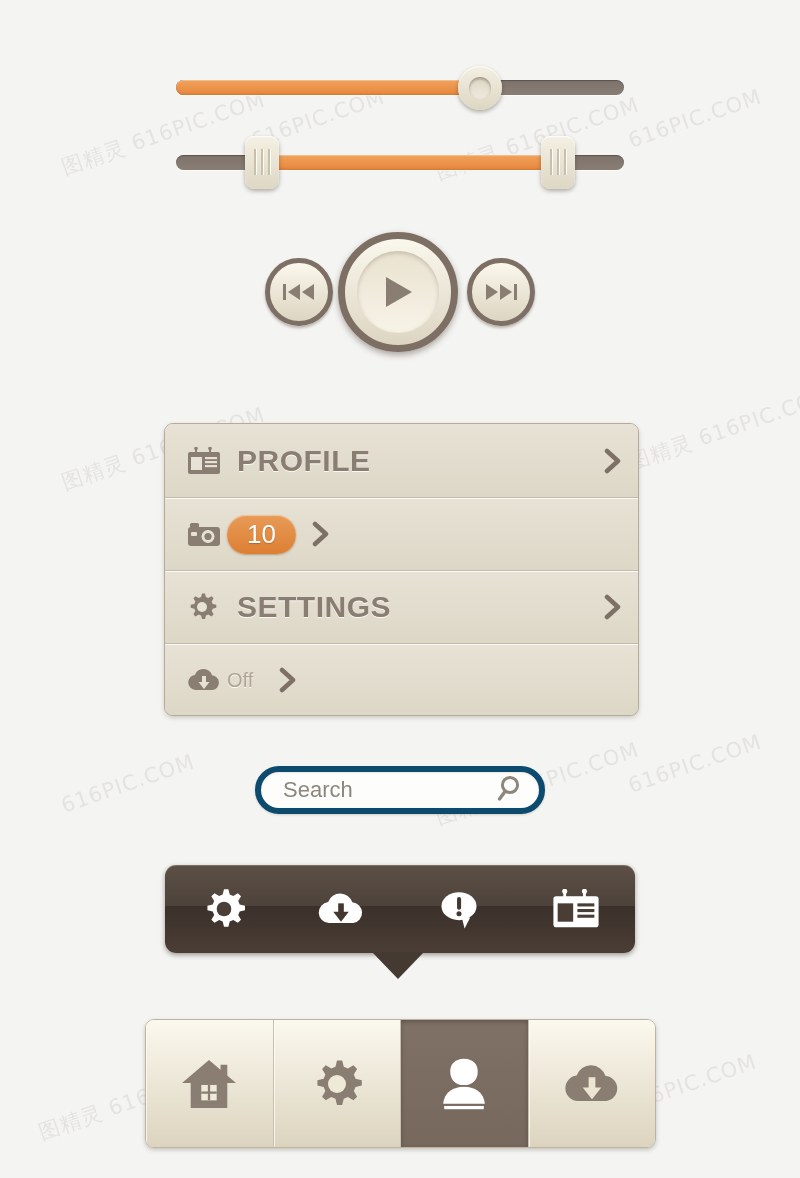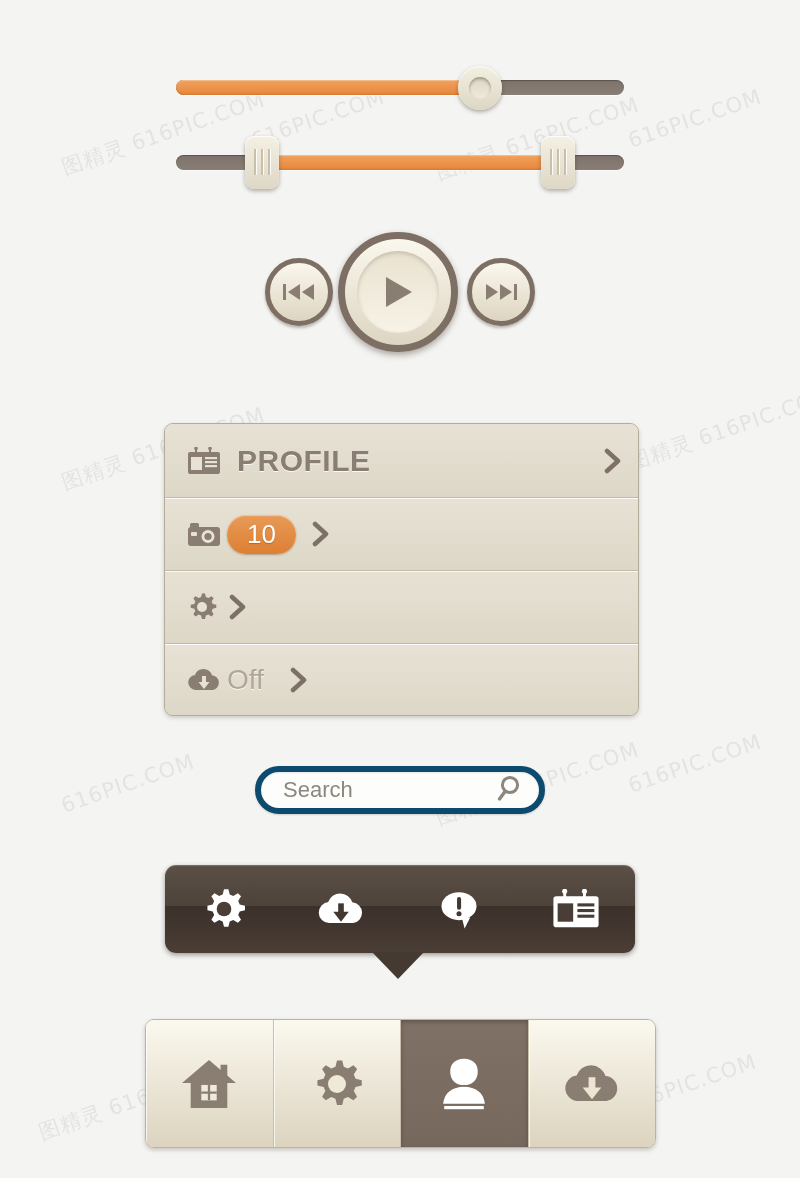--- a/index.html
+++ b/index.html
@@ -131,21 +131,21 @@
   .menu-label {
     font-size: 30px;
     font-weight: bold;
     color: #8a7e72;
     letter-spacing: 0.5px;
     text-shadow: 0 1px 0 rgba(255,255,255,0.8);
     margin-left: 10px;
     flex: 1;
   }
   .menu-value {
-    font-size: 28px;
+    font-size: 20px;
     color: #b0a695;
     margin-right: 24px;
     text-shadow: 0 1px 0 rgba(255,255,255,0.8);
   }
   .badge {
     background: linear-gradient(to bottom, #e79b57, #dd7f33);
     border-radius: 19px;
     color: #fff;
     font-size: 26px;
     font-weight: normal;
@@ -328,20 +328,21 @@
       </span>
     </div>
 
     <div class="menu-row">
       <span class="menu-icon">
         <svg width="30" height="30" viewBox="0 0 30 30">
           <path class="glyph" d="M15 1.5 l3 0 0.9 3.6 2.4 1 3.2-1.9 2.1 2.1 -1.9 3.2 1 2.4 3.6 0.9 0 3 -3.6 0.9 -1 2.4 1.9 3.2 -2.1 2.1 -3.2-1.9 -2.4 1 -0.9 3.6 -3 0 -0.9-3.6 -2.4-1 -3.2 1.9 -2.1-2.1 1.9-3.2 -1-2.4 -3.6-0.9 0-3 3.6-0.9 1-2.4 -1.9-3.2 2.1-2.1 3.2 1.9 2.4-1 z"></path>
           <circle fill="#e7e2d5" cx="15" cy="15" r="5"></circle>
         </svg>
       </span>
+      <span class="menu-label">SETTINGS</span>
       <span class="chevron">
         <svg width="18" height="26" viewBox="0 0 18 26">
           <polyline points="3,3 14,13 3,23" fill="none" stroke="#7d7165" stroke-width="4.5" stroke-linecap="round" stroke-linejoin="round"></polyline>
         </svg>
       </span>
     </div>
 
     <div class="menu-row">
       <span class="menu-icon">
         <svg width="34" height="26" viewBox="0 0 34 26">

